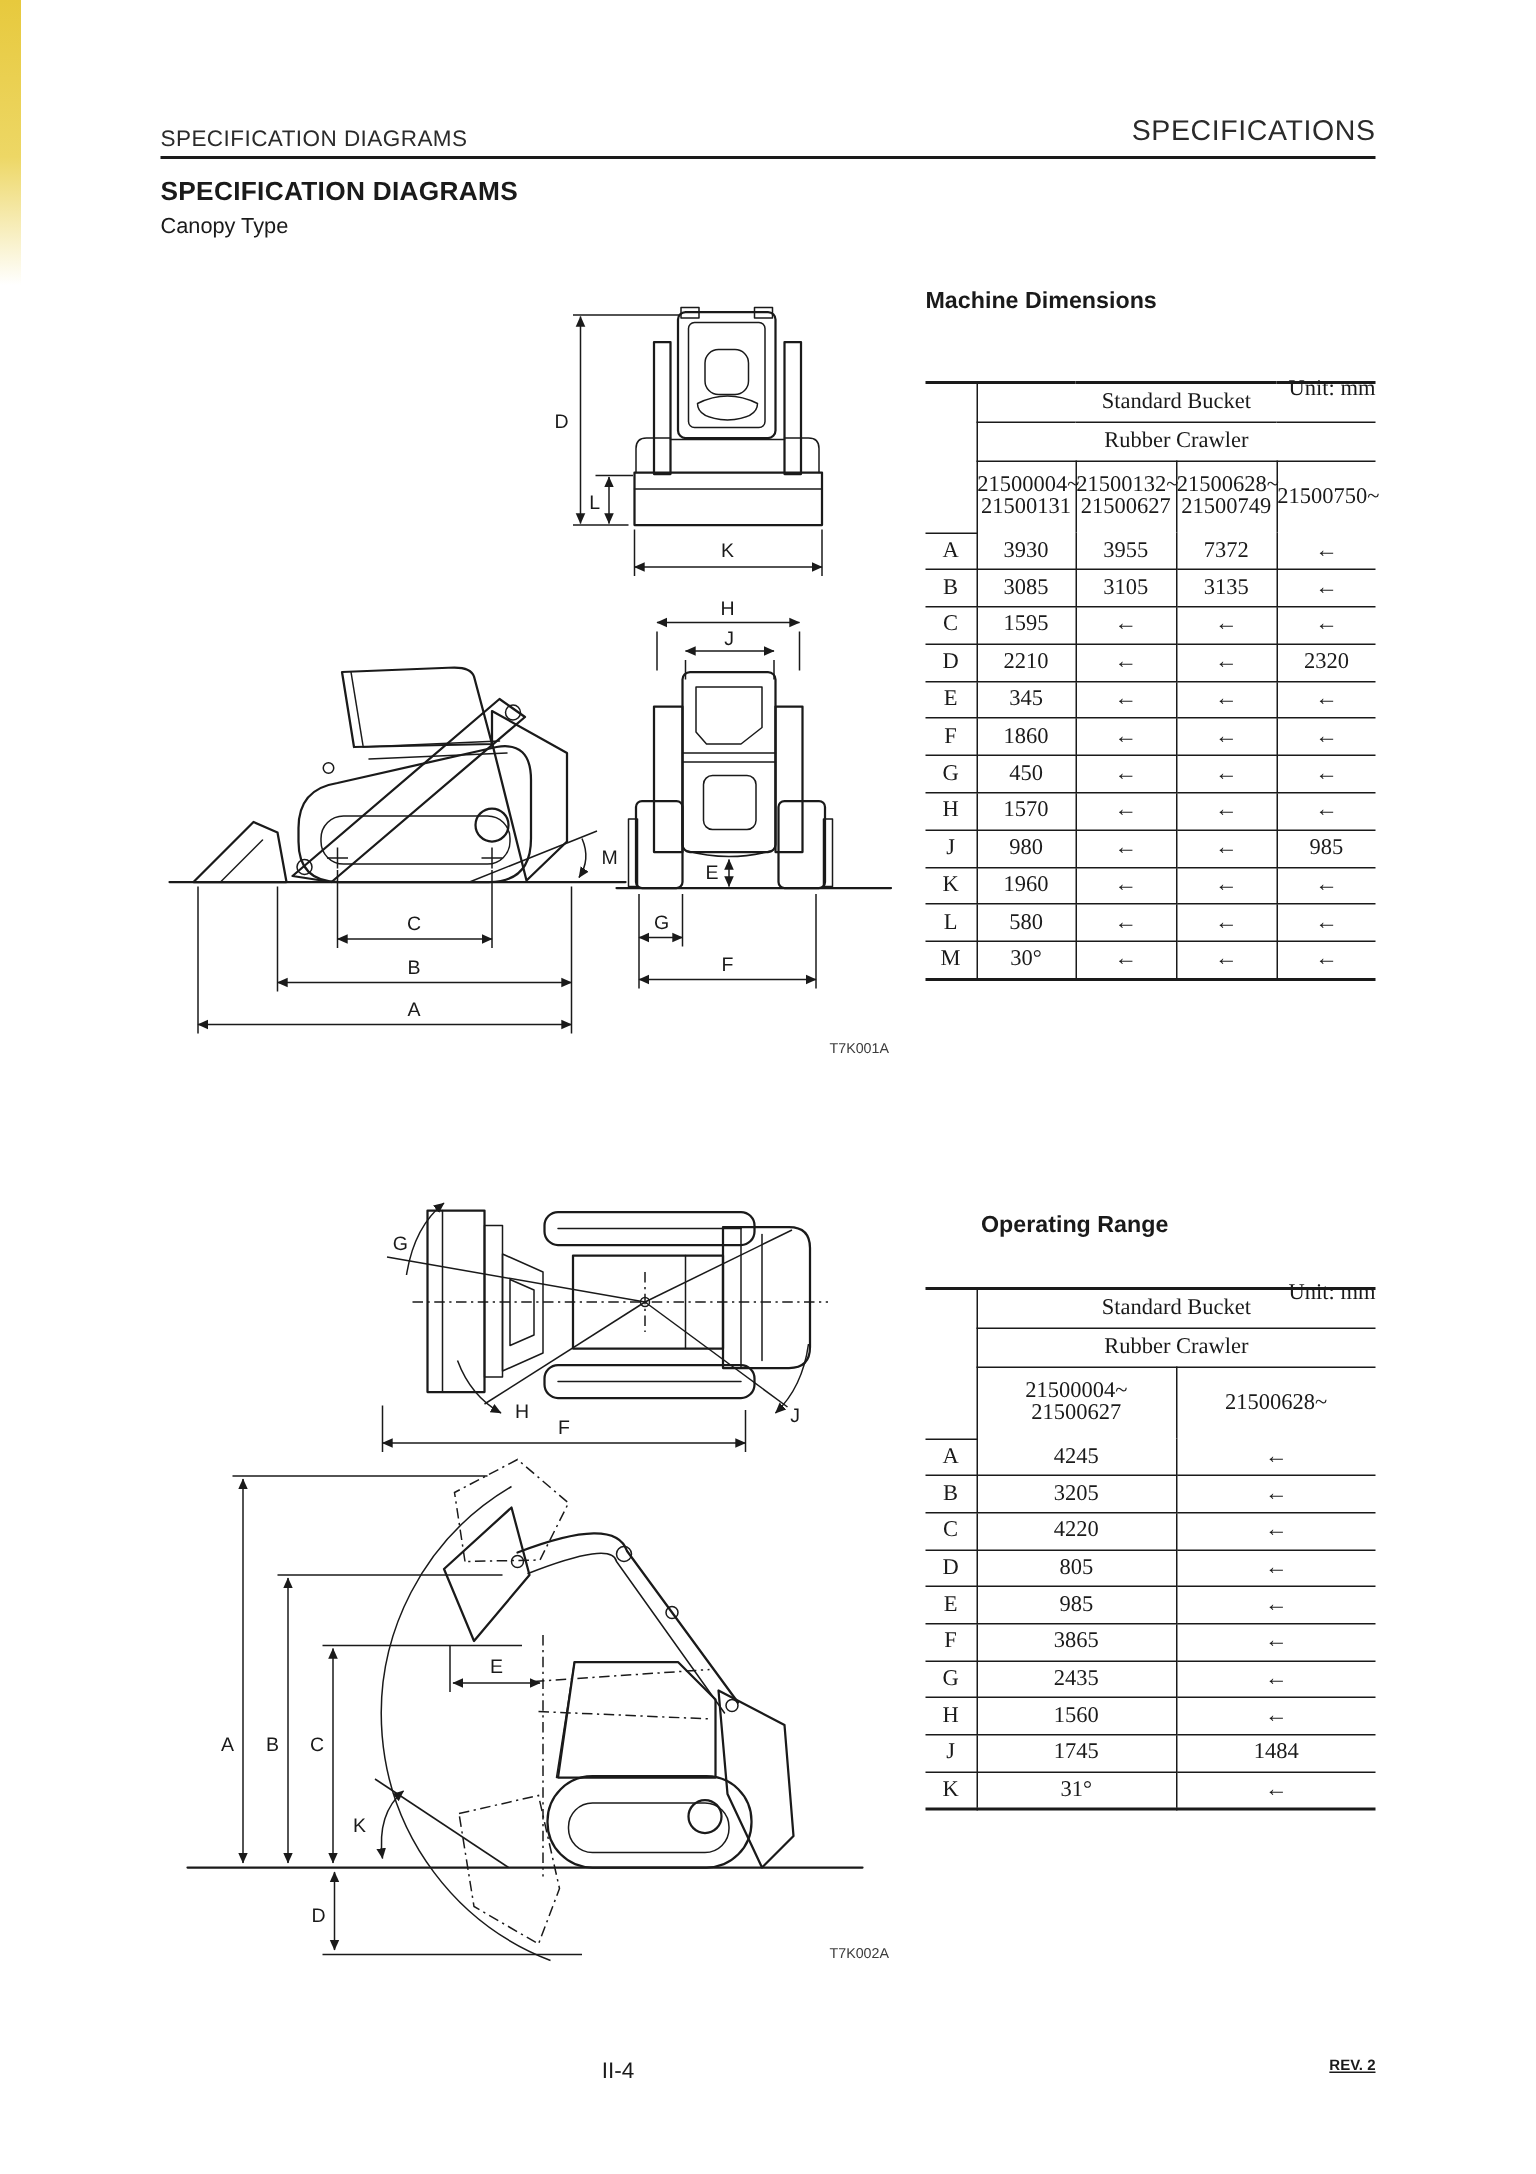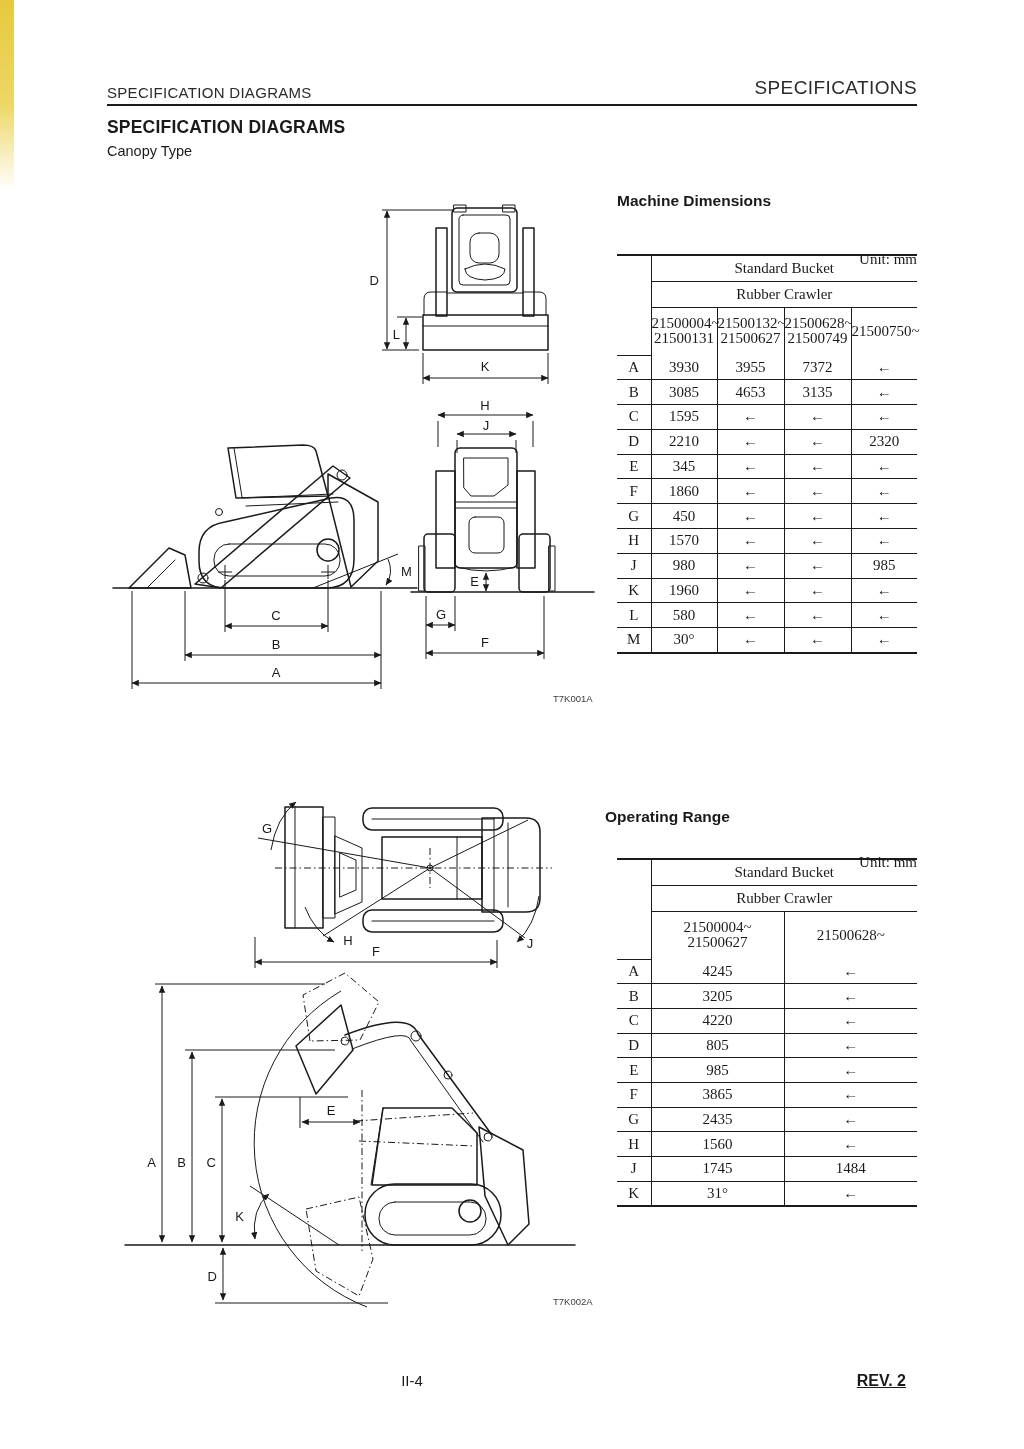--- a/index.html
+++ b/index.html
@@ -10,21 +10,21 @@
   .abs{position:absolute;}
   
   .edge-strip{left:0;top:0;width:14px;height:190px;
     background:linear-gradient(180deg,#e7c93d 0%,#edd765 55%,rgba(238,216,110,0) 100%);}
   .hdr-left{left:107px;top:84px;font-size:15px;letter-spacing:.3px;color:#2b2b2b;}
   .hdr-right{right:107px;top:77px;font-size:19px;letter-spacing:.4px;color:#2b2b2b;}
   .hdr-rule{left:107px;top:104px;width:810px;height:2px;background:#1a1a1a;}
   .page-title{left:107px;top:117px;font-size:17.5px;font-weight:bold;letter-spacing:.2px;}
   .page-subtitle{left:107px;top:143px;font-size:14.5px;}
   .footer-page{left:0;top:1372px;width:824px;text-align:center;font-size:15px;}
-  .footer-rev{right:118px;top:1372px;font-size:16px;font-weight:bold;text-decoration:underline;}
+  .footer-rev{right:107px;top:1372px;font-size:10px;font-weight:bold;text-decoration:underline;}
 
   
   .tbl-title{font-size:15.5px;font-weight:bold;}
   .tbl-unit{width:300px;text-align:right;font:15px "Liberation Serif","DejaVu Serif",serif;margin-top:20px;}
   table.spec{border-collapse:collapse;table-layout:fixed;width:300px;
     border-top:2px solid #1a1a1a;border-bottom:2px solid #1a1a1a;
     font-family:"Liberation Serif","DejaVu Serif",serif;}
   table.spec td{padding:0;text-align:center;vertical-align:middle;font-size:15px;line-height:1;}
   td.corner{border-right:1px solid #1a1a1a;border-bottom:2px solid #1a1a1a;}
   td.span-hdr{border-bottom:1px solid #1a1a1a;font-size:15px;}
@@ -277,21 +277,21 @@
       <tr style="height: 24.8px;">
         <td class="lbl">A</td>
         <td>3930</td>
         <td>3955</td>
         <td>7372</td>
         <td>←</td>
       </tr>
       <tr style="height: 24.8px;">
         <td class="lbl">B</td>
         <td>3085</td>
-        <td>4653</td>
+        <td>3105</td>
         <td>3135</td>
         <td>←</td>
       </tr>
       <tr style="height: 24.8px;">
         <td class="lbl">C</td>
         <td>1595</td>
         <td>←</td>
         <td>←</td>
         <td>←</td>
       </tr>
@@ -354,21 +354,21 @@
       <tr style="height: 24.8px;">
         <td class="lbl">M</td>
         <td>30°</td>
         <td>←</td>
         <td>←</td>
         <td>←</td>
       </tr>
     </tbody>
 </table>
 
-<div class="abs tbl-title" style="left:605px;top:808px;">Operating Range</div>
+<div class="abs tbl-title" style="left:654px;top:808px;">Operating Range</div>
 <div class="abs tbl-unit" style="left:617px;top:834px;">Unit: mm</div>
 <table class="abs spec" style="left:617px;top:858px;">
   <colgroup>
       <col style="width:34px">
       <col style="width:133px">
       <col style="width:133px">
     </colgroup>
   <tbody>
       <tr style="height:26px">
     <td class="corner" rowspan="3"></td>

